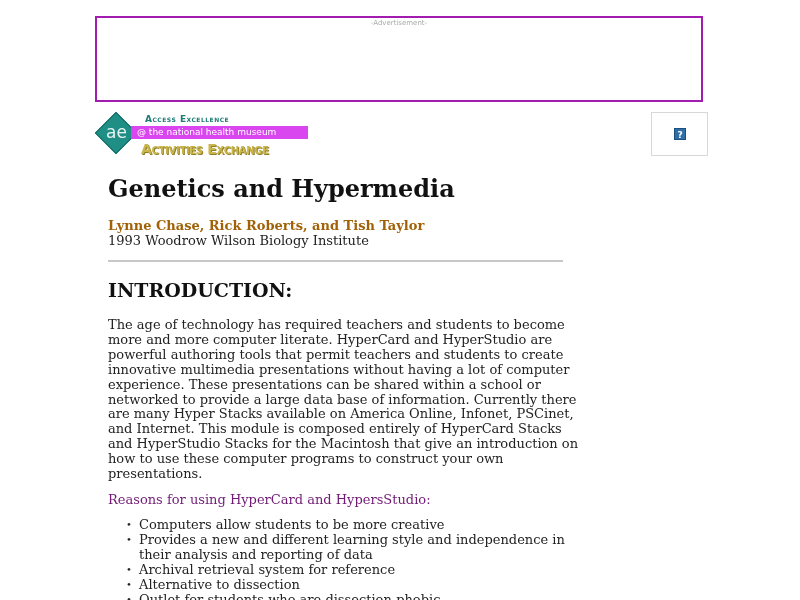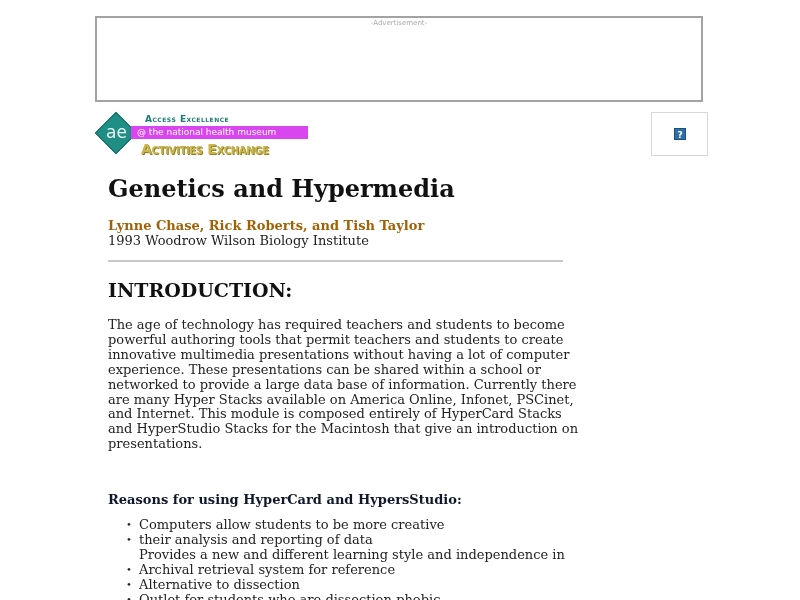--- a/index.html
+++ b/index.html
@@ -2,21 +2,21 @@
 <html><head>
   <meta charset="utf-8">
   <style>
     html, body { margin: 0; padding: 0; background: #ffffff; }
     body {
       width: 800px; height: 600px; overflow: hidden; position: relative;
       font-family: "DejaVu Serif", serif; color: #222;
     }
     .ad-box {
       position: absolute; left: 95px; top: 16px; width: 608px; height: 86px;
-      border: 2px solid #a3a3a3; box-sizing: border-box; background: #fff;
+      border: 2px solid #a21caf; box-sizing: border-box; background: #fff;
     }
     .ad-label {
       position: absolute; left: 0; right: 0; top: 1px; text-align: center;
       font-family: "DejaVu Sans", sans-serif; font-size: 7px; color: #aaa;
     }
     .logo {
       position: absolute; left: 97px; top: 112px; width: 215px; height: 54px;
     }
     .logo-diamond {
       position: absolute; left: 4px; top: 6px; width: 28px; height: 28px;
@@ -75,22 +75,22 @@
     h2 {
       margin: 0; position: absolute; top: 107px; left: 0; font-size: 19px;
       font-weight: bold; color: #111; line-height: 26px; white-space: nowrap;
     }
     .intro {
       position: absolute; top: 148px; left: 0; width: 460px; margin: 0;
       font-size: 13px; line-height: 14.9px; color: #222;
     }
     .intro span { display: block; white-space: nowrap; }
     .reasons-head {
-      position: absolute; top: 322px; left: 0; font-size: 13px; font-weight: bold;
-      color: #0f172a; white-space: nowrap; line-height: 16px;
+      position: absolute; top: 322px; left: 0; font-size: 13px; font-weight: normal;
+      color: #701a75; white-space: nowrap; line-height: 16px;
     }
     ul.reasons {
       position: absolute; top: 348px; left: 0; margin: 0; padding: 0;
       list-style: none; font-size: 13px; line-height: 14.9px; color: #222;
     }
     ul.reasons li { position: relative; padding-left: 31px; white-space: nowrap; }
     ul.reasons li .bullet {
       position: absolute; left: 18px; top: 0; font-size: 10px;
     }
     ul.reasons li .line { display: block; }
@@ -116,41 +116,43 @@
 
 <div class="content">
   <h1>Genetics and Hypermedia</h1>
   <div class="authors">Lynne Chase, Rick Roberts, and Tish Taylor</div>
   <div class="institute">1993 Woodrow Wilson Biology Institute</div>
   <div class="rule"></div>
   <h2>INTRODUCTION:</h2>
 
   <p class="intro">
     <span>The age of technology has required teachers and students to become</span>
+    <span>more and more computer literate. HyperCard and HyperStudio are</span>
     <span>powerful authoring tools that permit teachers and students to create</span>
     <span>innovative multimedia presentations without having a lot of computer</span>
     <span>experience. These presentations can be shared within a school or</span>
     <span>networked to provide a large data base of information. Currently there</span>
     <span>are many Hyper Stacks available on America Online, Infonet, PSCinet,</span>
     <span>and Internet. This module is composed entirely of HyperCard Stacks</span>
     <span>and HyperStudio Stacks for the Macintosh that give an introduction on</span>
+    <span>how to use these computer programs to construct your own</span>
     <span>presentations.</span>
   </p>
 
   <div class="reasons-head">Reasons for using HyperCard and HypersStudio:</div>
 
   <ul class="reasons">
     <li>
       <span class="bullet">•</span>
       <span class="line">Computers allow students to be more creative</span>
     </li>
     <li>
       <span class="bullet">•</span>
+      <span class="line">Provides a new and different learning style and independence in</span>
       <span class="line">their analysis and reporting of data</span>
-      <span class="line">Provides a new and different learning style and independence in</span>
     </li>
     <li>
       <span class="bullet">•</span>
       <span class="line">Archival retrieval system for reference</span>
     </li>
     <li>
       <span class="bullet">•</span>
       <span class="line">Alternative to dissection</span>
     </li>
     <li>

